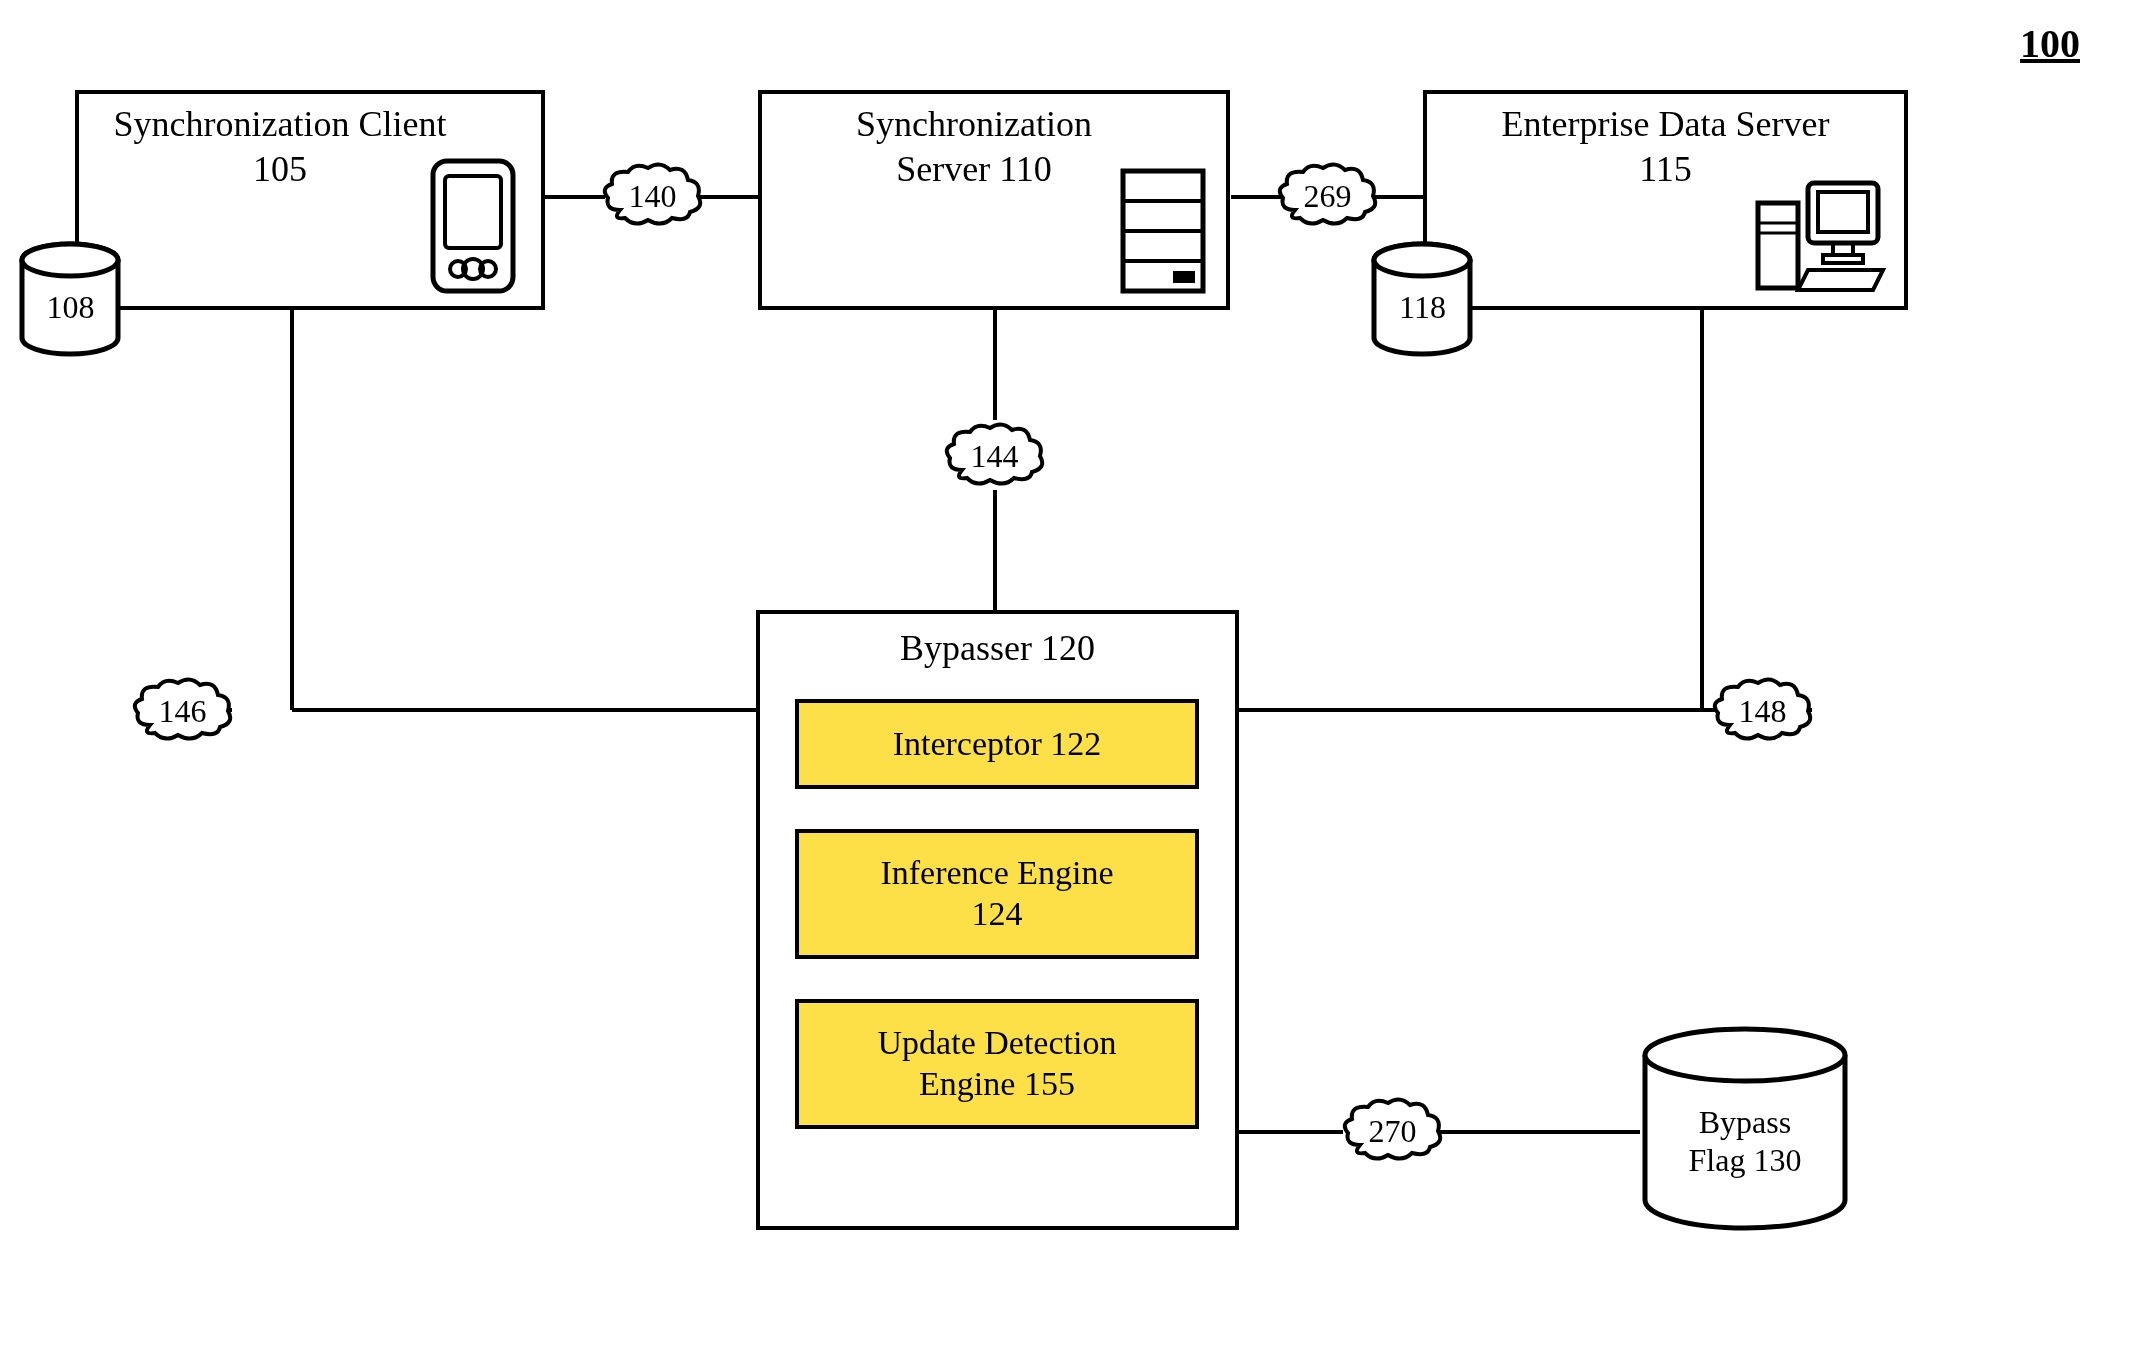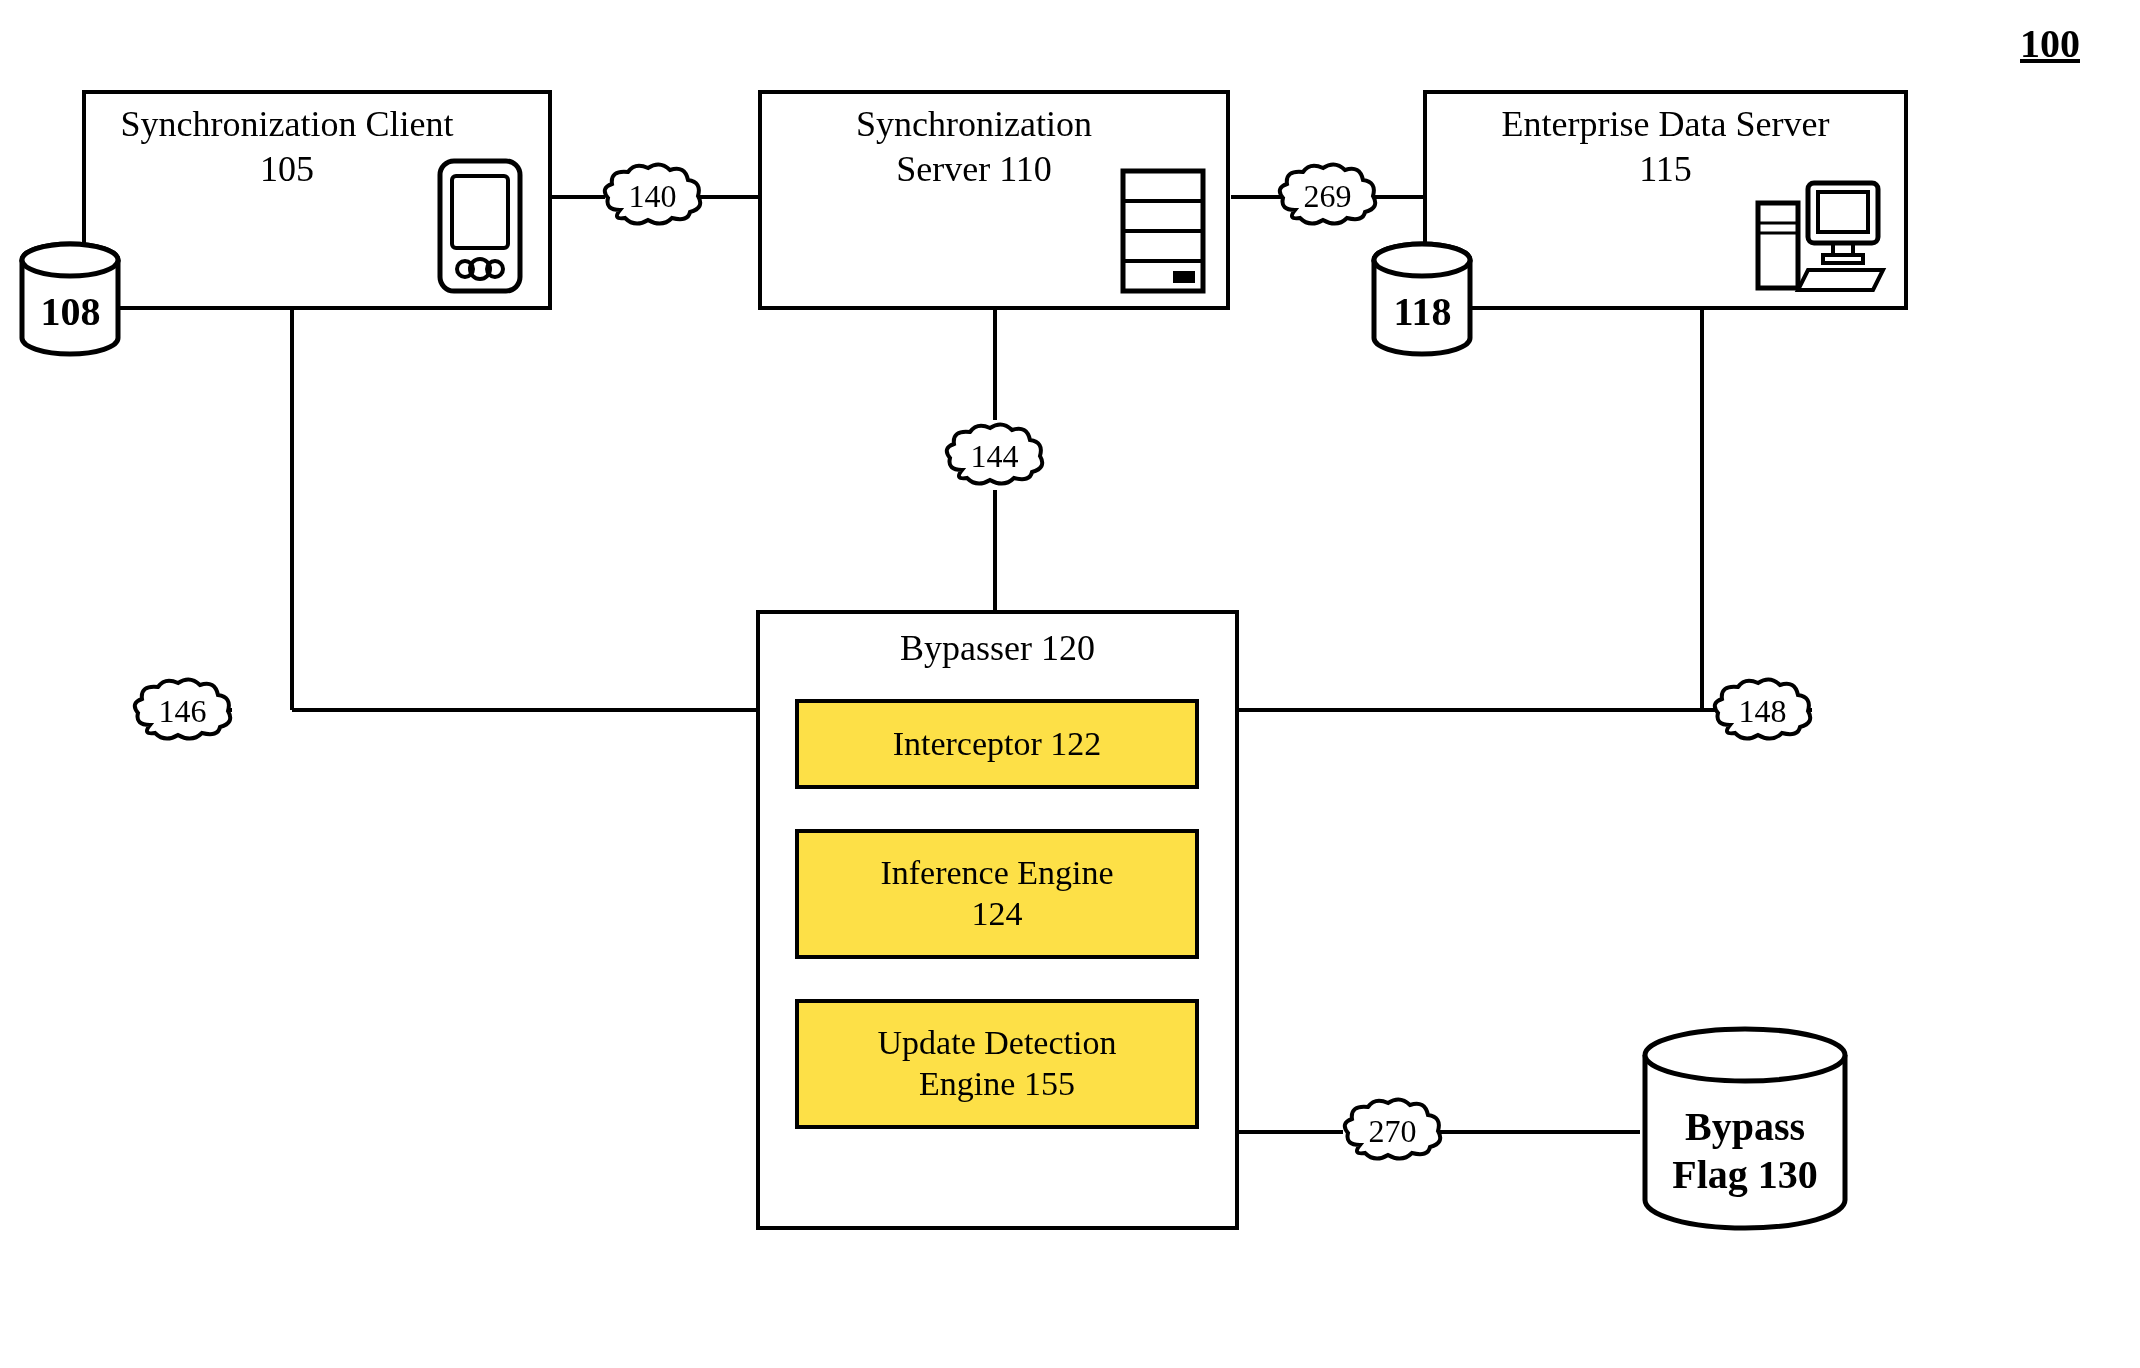--- a/index.html
+++ b/index.html
@@ -42,23 +42,22 @@
     line-height: 1.2;
   }
   .cylinder {
     position: absolute;
   }
   .cylinder svg { display: block; }
   .cylinder-label {
     position: absolute;
     width: 100%;
     text-align: center;
-    font-size: 40px;
+    font-size: 32px;
     line-height: 1.2;
-    font-weight: bold;
   }
   .cloud {
     position: absolute;
   }
   .cloud svg { display: block; }
   .cloud-label {
     position: absolute;
     width: 100%;
     text-align: center;
     font-size: 32px;
@@ -97,21 +96,21 @@
 
 <div class="line vline" style="left:1700px; top:310px; height:400px;"></div>
 <div class="line hline" style="left:1702px; top:708px; width:110px;"></div>
 
 <div class="line hline" style="left:1238px; top:708px; width:475px;"></div>
 
 <div class="line hline" style="left:1238px; top:1130px; width:105px;"></div>
 
 <div class="line hline" style="left:1440px; top:1130px; width:200px;"></div>
 
-<div class="box" style="left:82px; top:90px; width:470px; height:220px;">
+<div class="box" style="left:75px; top:90px; width:470px; height:220px;">
   <div class="box-label" style="white-space:pre-line; margin-left:-60px;">Synchronization Client
 105</div>
 
   <svg class="icon" style="right:18px; bottom:10px;" width="100" height="140" viewBox="0 0 100 140">
     <rect x="10" y="5" width="80" height="130" rx="14" ry="14" fill="none" stroke="#000" stroke-width="5"></rect>
     <rect x="22" y="20" width="56" height="72" rx="4" fill="none" stroke="#000" stroke-width="4"></rect>
     <circle cx="35" cy="113" r="8" fill="none" stroke="#000" stroke-width="4"></circle>
     <circle cx="65" cy="113" r="8" fill="none" stroke="#000" stroke-width="4"></circle>
     <circle cx="50" cy="113" r="10" fill="none" stroke="#000" stroke-width="4"></circle>
   </svg>

